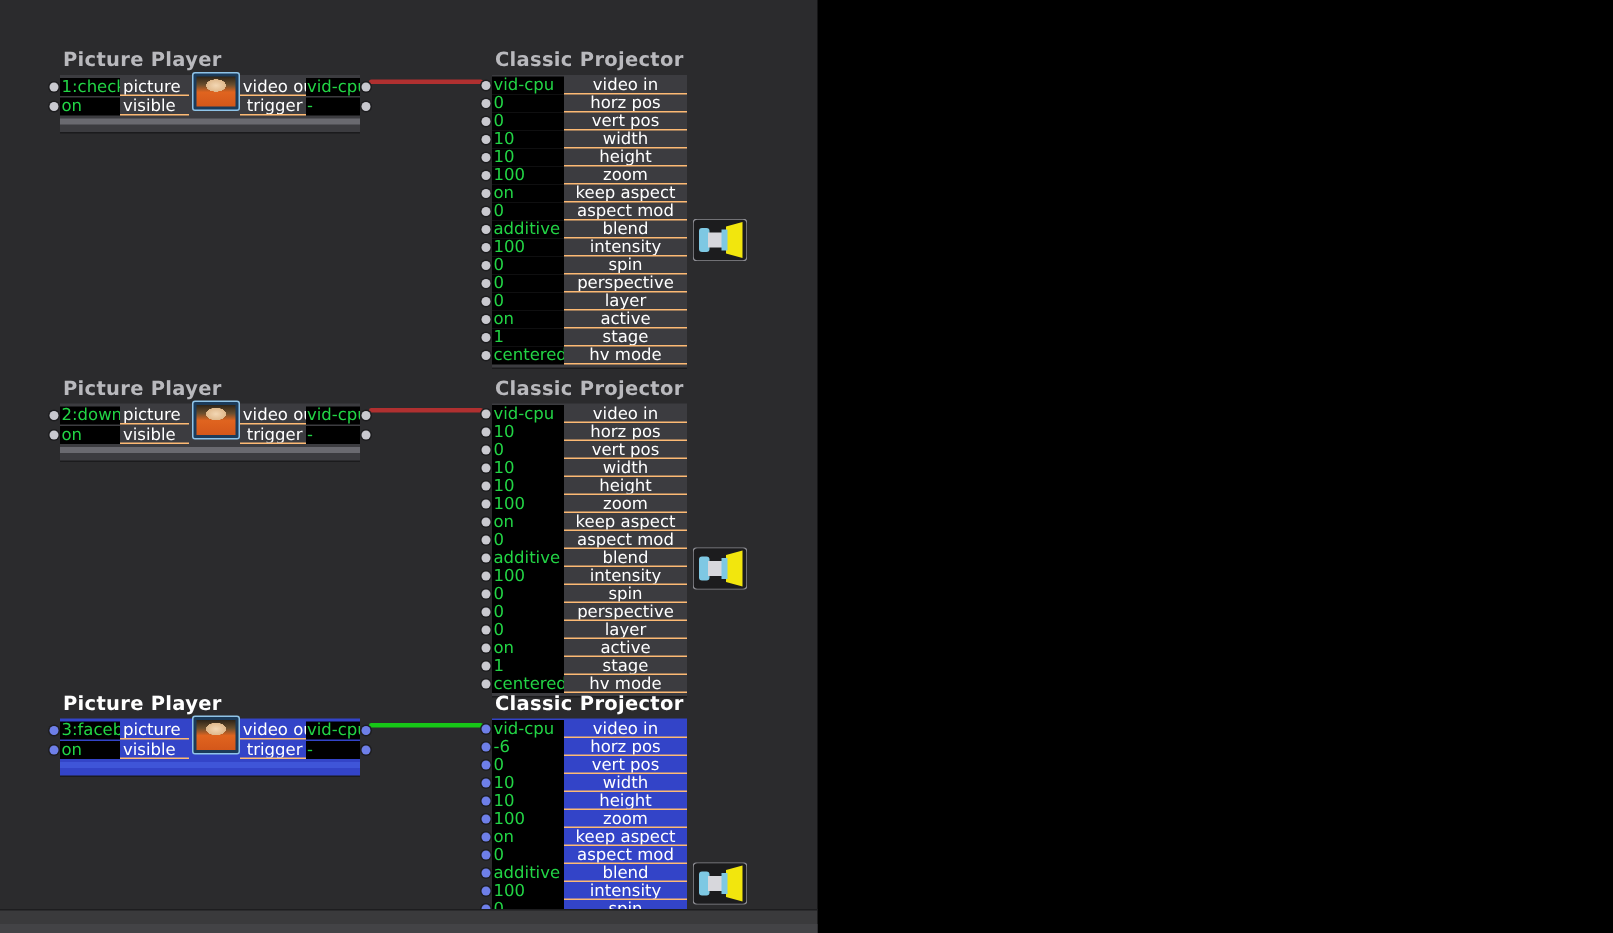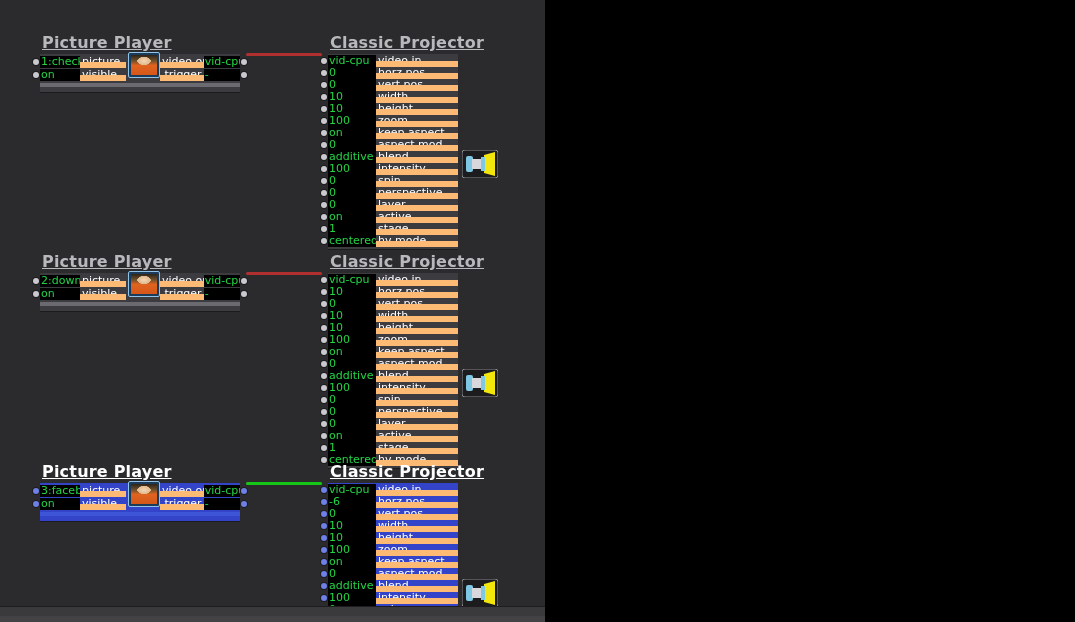--- a/index.html
+++ b/index.html
@@ -45,28 +45,27 @@
     left: 0; top: 9px; right: 0; height: 7px;
     background: #434346;
   }
 
   
   .node {
     position: absolute;
     font-size: 11px;
   }
   .node-title {
-    font-size: 16px;
+    font-size: 13px;
     font-weight: bold;
     color: #b9b9bd;
     letter-spacing: 0.2px;
     padding-left: 2px;
     margin-bottom: 2px;
     white-space: nowrap;
-    text-decoration: underline;
   }
   .node.selected .node-title { color: #ffffff; }
   .node-body {
     position: relative;
     background: #3c3c40;
     padding: 1px 0 1px 0;
     box-shadow: 0 1px 0 #1b1b1d;
   }
   .node.selected .node-body { background: #3344c8; }
 
@@ -101,21 +100,21 @@
     box-sizing: border-box;
     font-family: "DejaVu Sans", "Liberation Sans", sans-serif;
   }
   .label {
     color: #ffffff;
     font-size: 11px;
     line-height: 12px;
     padding: 0 2px;
     white-space: nowrap;
     box-sizing: border-box;
-    border-bottom: 6px solid #fdba74;
+    border-bottom: 1px solid #fdba74;
     overflow: hidden;
   }
   .label.right { text-align: right; }
 
   
   .pp-body { width: 200px; padding-bottom: 5px; }
   .pp-row { height: 12px; margin-top: 1px; }
   .pp-in-field { width: 44px; }
   .pp-in-label { width: 50px; }
   .pp-thumb-cell {
@@ -147,21 +146,21 @@
     left: 2px; top: 2px; right: 2px; bottom: 2px;
     background:
       radial-gradient(ellipse 42% 34% at 50% 30%, #f3d7b4 0%, #e0b98c 60%, rgba(224,185,140,0) 61%),
       linear-gradient(#2d2418 0%, #6b4f2e 28%, #e0641f 52%, #d4571a 100%);
   }
 
   
   .cp-body { width: 130px; padding-bottom: 2px; }
   .cp-row { height: 12px; margin-top: 0px; }
   .cp-field { width: 48px; }
-  .cp-label { flex: 1 1 auto; }
+  .cp-label { flex: 1 1 auto; text-align: center; }
 
   
   .proj-icon {
     position: absolute;
     width: 36px; height: 28px;
     right: -40px;
   }
 
   
   .wire {

